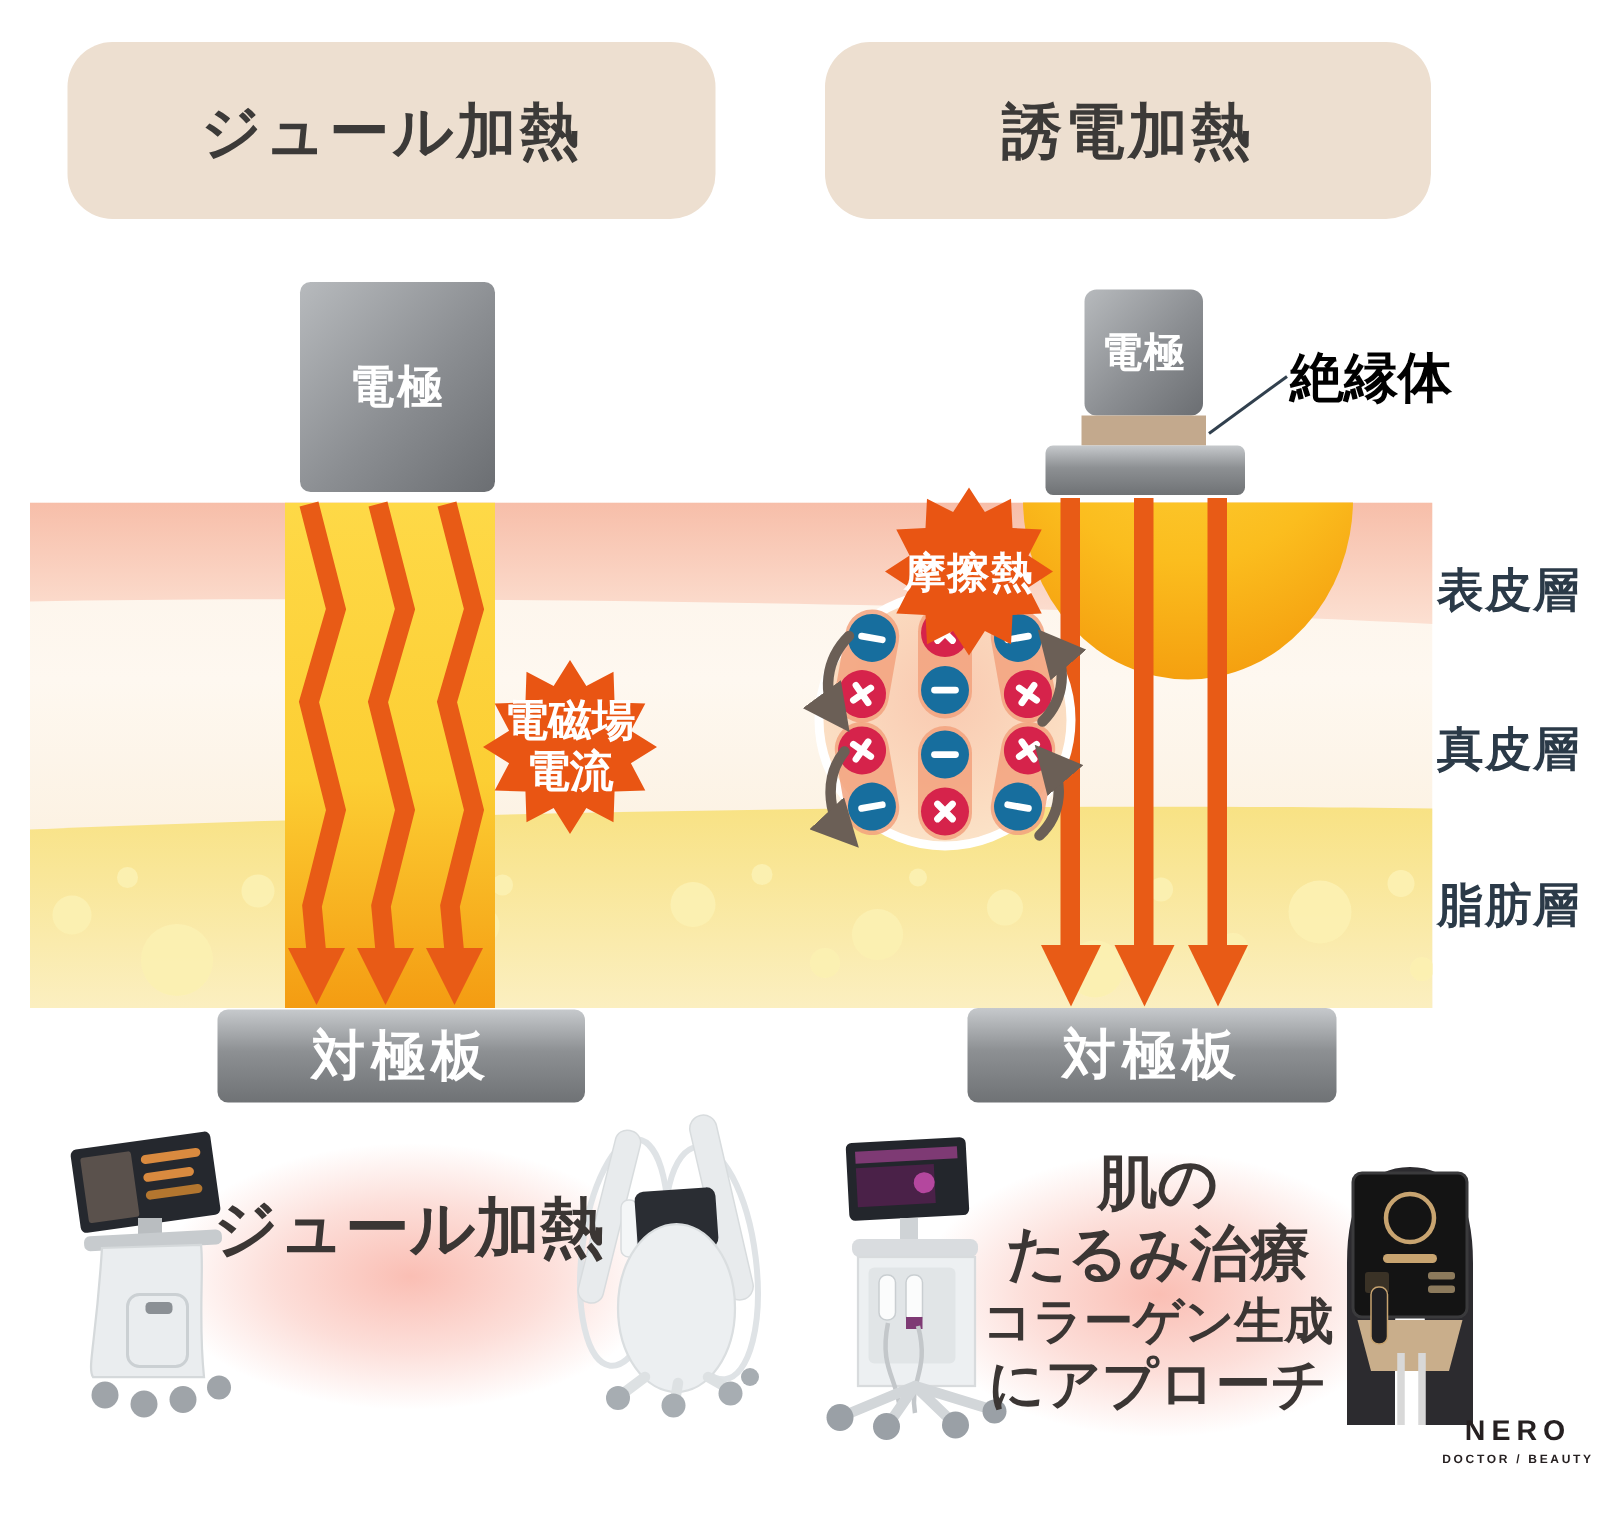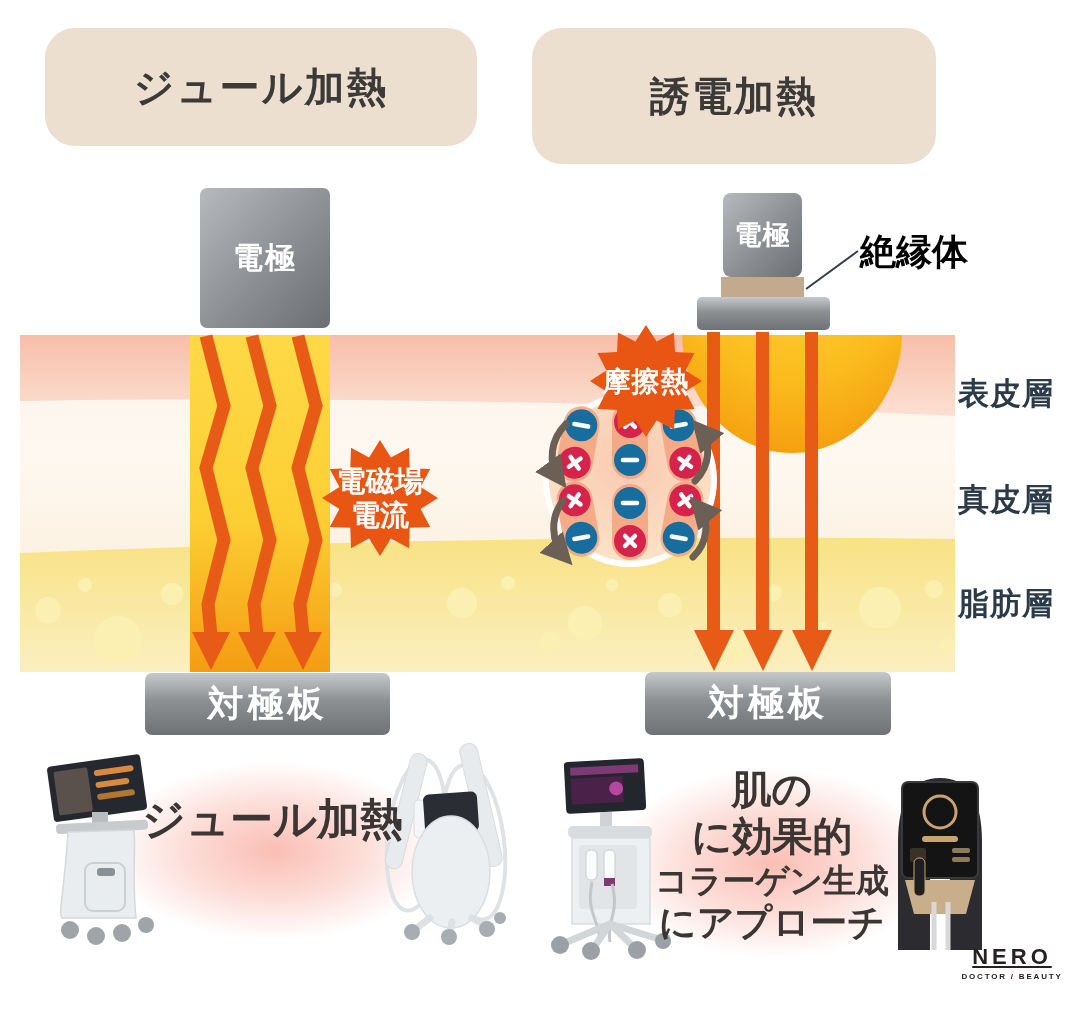--- a/index.html
+++ b/index.html
@@ -2,21 +2,21 @@
 <html><head>
 <meta charset="utf-8">
 <style>
   html,body{margin:0;padding:0;background:#ffffff;}
   .stage{position:relative;width:1080px;height:1009px;background:#ffffff;overflow:hidden;
          font-family:"Liberation Sans","DejaVu Sans",sans-serif;}
   .abs{position:absolute;}
   .pill{background:#EDDFD0;border-radius:30px;display:flex;align-items:center;justify-content:center;}
   .pill span{font-size:40px;font-weight:700;color:#3C3A38;letter-spacing:2px;}
   .pill-left{left:45px;top:28px;width:432px;height:118px;}
-  .pill-right{left:532px;top:28px;width:404px;height:136px;}
+  .pill-right{left:550px;top:28px;width:404px;height:118px;}
   .whitelabel{color:#ffffff;font-weight:700;display:flex;align-items:center;justify-content:center;text-align:center;}
   .electrode-l{left:200px;top:188px;width:130px;height:140px;font-size:30px;letter-spacing:2px;}
   .electrode-r{left:723px;top:193px;width:79px;height:84px;font-size:27px;letter-spacing:1px;}
   .insulator{left:860px;top:228px;font-size:36px;font-weight:700;color:#000000;white-space:nowrap;}
   .em-badge{left:322px;top:452px;width:116px;height:92px;flex-direction:column;font-size:29px;line-height:1.18;}
   .friction-badge{left:588px;top:362px;width:116px;height:40px;font-size:28px;letter-spacing:1px;}
   .layerlabel{left:958px;width:130px;font-size:31px;font-weight:700;color:#2B3A48;letter-spacing:1px;}
   .lab-epi{top:373px;} .lab-derm{top:479px;} .lab-fat{top:583px;}
   .plate-l{left:145px;top:673px;width:245px;height:62px;font-size:36px;letter-spacing:4px;}
   .plate-r{left:645px;top:672px;width:246px;height:63px;font-size:36px;letter-spacing:4px;}
@@ -24,21 +24,21 @@
   .result-left{left:140px;top:792px;width:265px;font-size:43px;line-height:1.3;}
   .result-right{left:632px;top:766px;width:280px;}
   .rr1{font-size:40px;line-height:1.15;} .rr2{font-size:40px;line-height:1.2;}
   .rr3{font-size:33px;line-height:1.25;} .rr4{font-size:37px;line-height:1.2;}
   .glow{border-radius:50%;}
   .glow-left{left:108px;top:762px;width:332px;height:178px;
     background:radial-gradient(closest-side,rgba(246,137,118,0.55),rgba(246,137,118,0.28) 55%,rgba(246,137,118,0) 100%);}
   .glow-right{left:612px;top:768px;width:322px;height:190px;
     background:radial-gradient(closest-side,rgba(246,137,118,0.55),rgba(246,137,118,0.28) 55%,rgba(246,137,118,0) 100%);}
   .logo{left:956px;top:944px;width:112px;text-align:center;color:#262021;}
-  .logo .brand{font-size:22px;font-weight:700;letter-spacing:4px;text-decoration:underline;}
+  .logo .brand{font-size:19px;font-weight:700;letter-spacing:4px;}
   .logo .tagline{font-size:8px;font-weight:700;letter-spacing:1.8px;margin-top:2px;}
   svg{position:absolute;left:0;top:0;}
 </style>
 </head>
 <body>
 
 <div class="stage">
 
   <div class="abs glow glow-left"></div>
   <div class="abs glow glow-right"></div>
@@ -300,21 +300,21 @@
   <div class="abs layerlabel lab-fat">脂肪層</div>
 
   <div class="abs whitelabel plate-l" style="font-weight:700;">対極板</div>
   <div class="abs whitelabel plate-r" style="font-weight:700;">対極板</div>
 
   <div class="abs result result-left">
     <div>ジュール加熱</div>
   </div>
   <div class="abs result result-right">
     <div class="rr1">肌の</div>
-    <div class="rr2">に効果的</div>
+    <div class="rr2">たるみ治療</div>
     <div class="rr3">コラーゲン生成</div>
     <div class="rr4">にアプローチ</div>
   </div>
 
   <div class="abs logo">
     <div class="brand">NERO</div>
     <div class="tagline">DOCTOR / BEAUTY</div>
   </div>
 
 </div>

